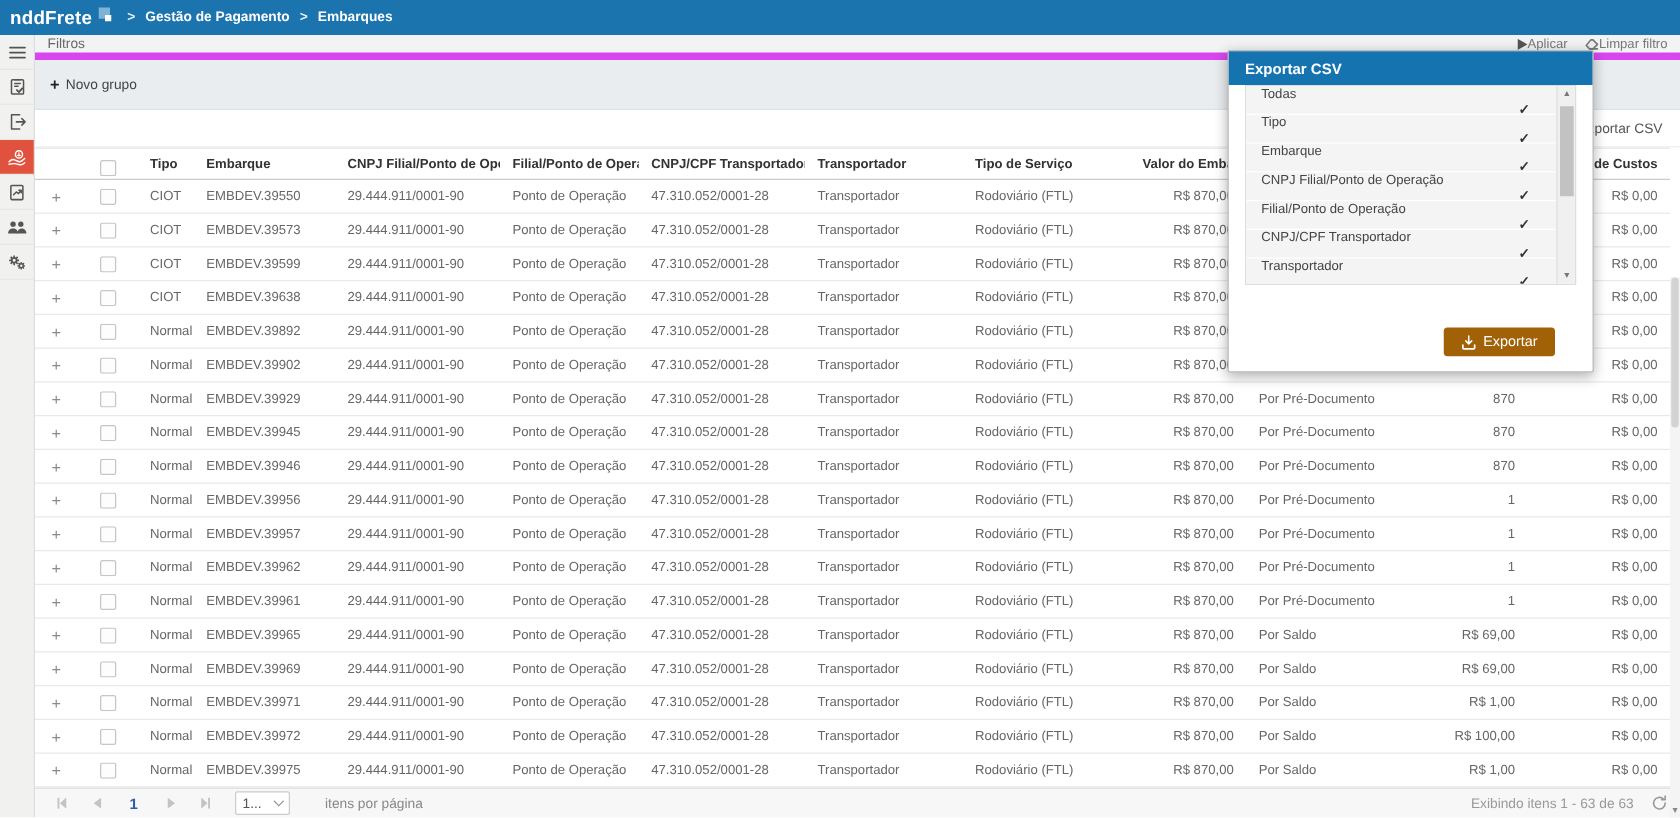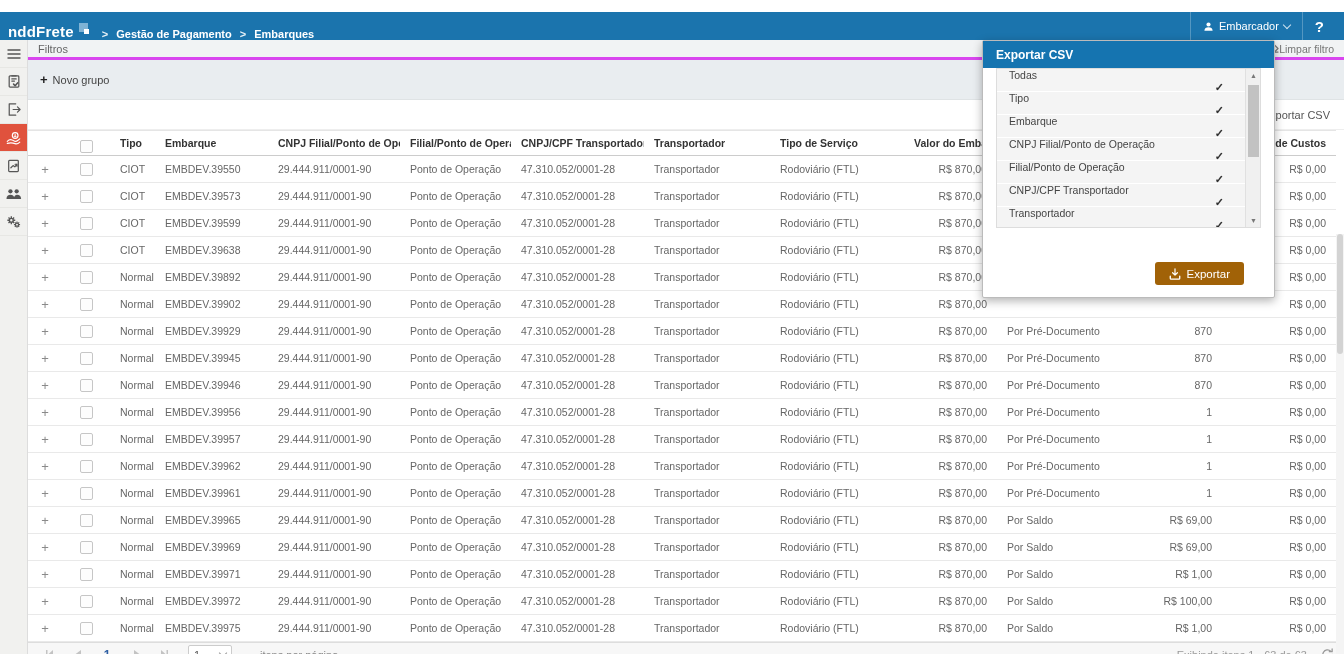--- a/index.html
+++ b/index.html
@@ -1,41 +1,41 @@
 <!DOCTYPE html>
 <html><head>
 <meta charset="utf-8">
 <style>
   * { margin:0; padding:0; box-sizing:border-box; }
   html,body { width:1344px; height:654px; overflow:hidden; }
   body { font-family:"Liberation Sans", sans-serif; font-size:11px; color:#555; background:#fff; position:relative; }
 
   
-  .topbar { height:28px; background:#1b74ad; display:flex; align-items:flex-end; color:#fff; padding:0 8px 0 8px;margin-top:12px; }
+  .topbar { height:28px; background:#1b74ad; display:flex; align-items:center; color:#fff; padding:0 8px 0 8px; }
   .logo { font-size:15px; font-weight:bold; letter-spacing:.2px; position:relative; padding-right:14px; }
   .logo .mark { position:absolute; right:0; top:0; width:9px; height:9px; background:#7fb3d5; }
   .logo .mark:after { content:""; position:absolute; right:-1px; bottom:-2px; width:5px; height:5px; background:#fff; }
   .crumbs { display:flex; align-items:center; margin-left:14px; gap:8px; font-weight:bold; font-size:11px; }
   .crumb-sep { font-weight:bold; font-size:11px; opacity:.9; }
   .topbar-right { margin-left:auto; display:flex; align-items:center; height:100%; }
   .usermenu { display:flex; align-items:center; gap:5px; padding:0 12px; height:100%; border-left:1px solid rgba(255,255,255,.25); border-right:1px solid rgba(255,255,255,.25); cursor:pointer; }
   .chev-down { width:6px; height:6px; border-right:1.5px solid #cfe3f0; border-bottom:1.5px solid #cfe3f0; transform:rotate(45deg); margin-top:-3px; }
   .help { font-weight:bold; font-size:15px; padding:0 12px; cursor:pointer; }
 
   
   .app { display:flex; height:626px; }
   .sidebar { width:28px; background:#f1f1ef; border-right:1px solid #ddd; display:flex; flex-direction:column; }
   .side-item { height:28px; display:flex; align-items:center; justify-content:center; border-bottom:1px solid #e7e7e4; cursor:pointer; color:#555; }
   .side-item.active { background:#e0523d; color:#fff; }
   .side-item svg { display:block; }
 
   .main { width:1316px; position:relative; }
 
   
-  .filters-title-row { height:20px; background:#f1f3f4; border-bottom:3px solid #d946ef; display:flex; align-items:center; padding:0 10px; color:#666; }
+  .filters-title-row { height:20px; background:#f1f3f4; border-bottom:6px solid #d946ef; display:flex; align-items:center; padding:0 10px; color:#666; }
   .filters-links { margin-left:auto; display:flex; gap:14px; align-items:center; color:#777; font-size:10.5px; }
   .flink { display:flex; align-items:center; gap:0; cursor:pointer; }
   .filters-body { height:40px; background:#e9edf0; border-bottom:1px solid #dfe3e5; display:flex; align-items:center; padding:0 12px; }
   .new-group { display:flex; align-items:center; gap:5px; color:#444; cursor:pointer; font-size:11px; }
   .plus { font-weight:bold; font-size:13px; color:#222; }
 
   
   .toolbar-row { height:30px; background:#fff; display:flex; align-items:center; justify-content:flex-end; padding-right:14px; border-bottom:1px solid #eee; }
   .export-link { display:flex; align-items:center; gap:5px; color:#555; cursor:pointer; font-size:11px; }
 
@@ -88,31 +88,20 @@
 <div class="topbar">
   <div class="logo">
     <span>nddFrete</span>
     <span class="mark"></span>
   </div>
   <div class="crumbs">
     <span class="crumb-sep">&gt;</span>
     <span>Gestão de Pagamento</span>
     <span class="crumb-sep">&gt;</span>
     <span>Embarques</span>
-  </div>
-  <div class="topbar-right">
-    <div class="usermenu">
-      <svg class="ic" width="11" height="11" viewBox="0 0 16 16">
-          <circle cx="8" cy="5" r="3" fill="#fff" stroke="none"></circle>
-          <path d="M2 14c0-3.3 2.7-5 6-5s6 1.7 6 5z" fill="#fff" stroke="none"></path>
-        </svg>
-      <span>Embarcador</span>
-      <span class="chev-down"></span>
-    </div>
-    <div class="help">?</div>
   </div>
 </div>
 
 <div class="app">
 
   <div class="sidebar">
     <div class="side-item">
       <svg class="ic" width="14" height="12" viewBox="0 0 14 12" stroke-width="1.6">
           <path d="M1 2h12M1 6h12M1 10h12"></path>
         </svg>

